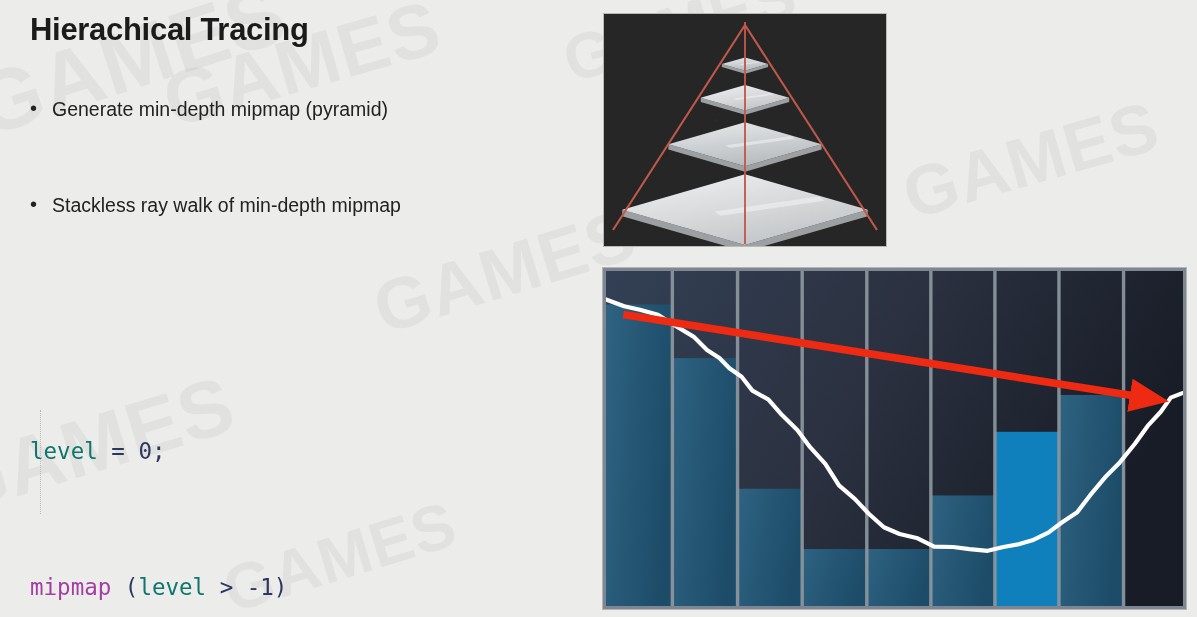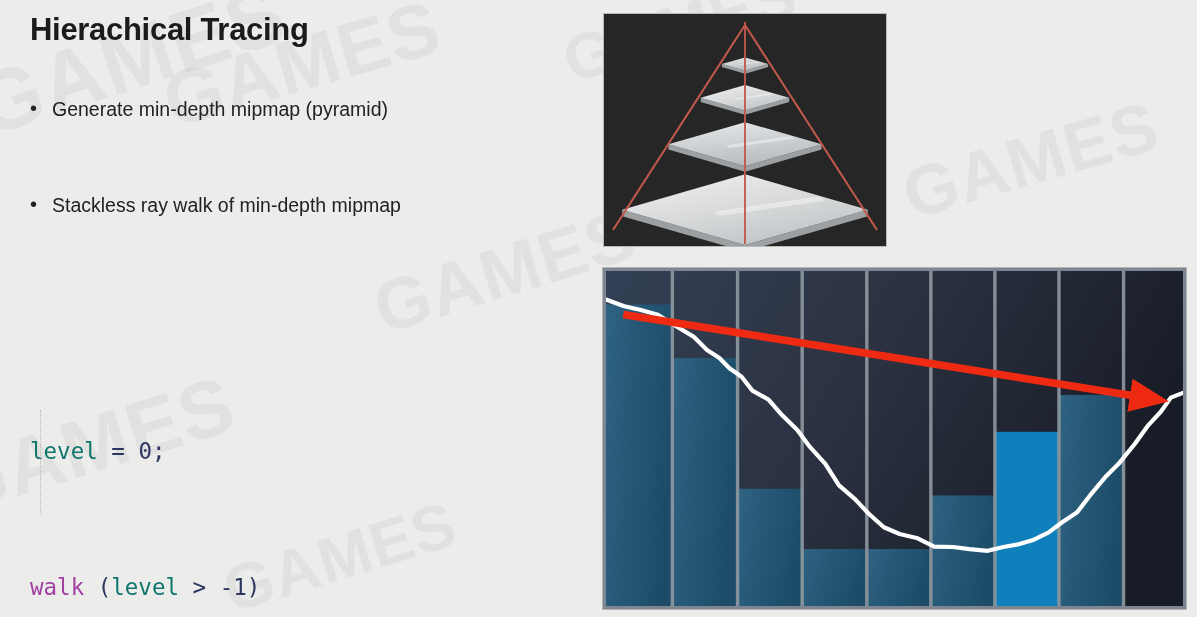--- a/index.html
+++ b/index.html
@@ -146,21 +146,21 @@
   <div class="bullet" id="bullet1">
     <span class="dot">•</span>
     <span class="btext">Stackless ray walk of min-depth mipmap</span>
   </div>
 
   <div id="code">
     <div class="indentline"></div>
 
     <span class="ln"><span class="id">level</span><span class="op"> = </span><span class="num">0;</span></span>
 
-    <span class="ln"><span class="kw">walk</span><span class="op"> (</span><span class="id">level</span><span class="op"> &gt; </span><span class="num">-1)</span></span>
+    <span class="ln"><span class="kw">mipmap</span><span class="op"> (</span><span class="id">level</span><span class="op"> &gt; </span><span class="num">-1)</span></span>
 
     
 
     
 
     
 
     
 
     

